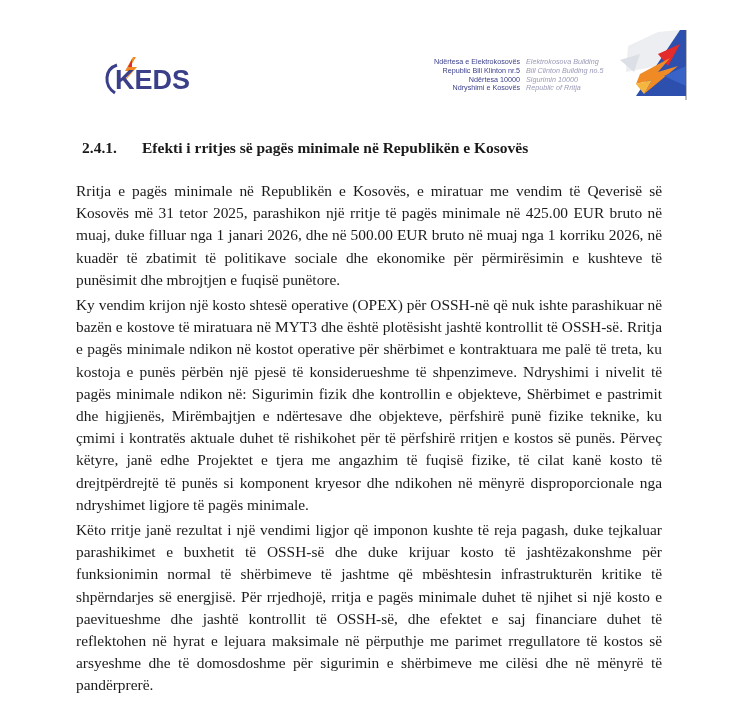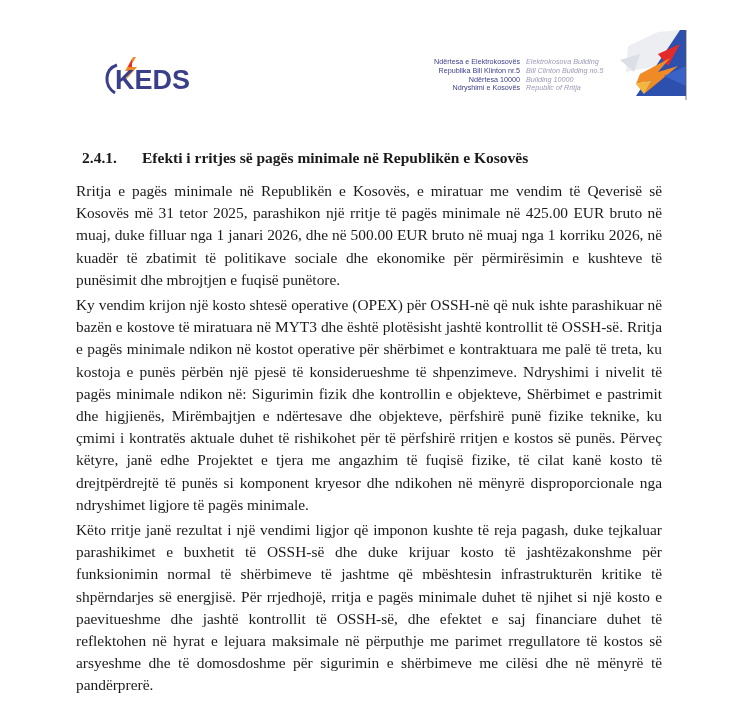--- a/index.html
+++ b/index.html
@@ -5,21 +5,21 @@
   html, body { margin:0; padding:0; background:#ffffff; }
   body { width:729px; height:706px; position:relative; overflow:hidden; font-family:"Liberation Serif", serif; color:#1a1a1a; }
   .header { position:absolute; left:0; top:0; width:729px; height:130px; }
   .logo { position:absolute; left:103px; top:55px; width:120px; height:45px;text-align:right; }
   .logo svg { width:120px; height:45px; display:block; }
   .addr-left { position:absolute; left:414px; top:58px; width:106px; text-align:right; font-family:Liberation Sans, sans-serif; font-size:7.2px; line-height:8.8px; color:#3b3f8a; }
   .addr-right { position:absolute; left:526px; top:58px; width:100px; text-align:left; font-family:"Liberation Sans", sans-serif; font-style:italic; font-size:7.2px; line-height:8.8px; color:#9a9ab8; }
   .addr-line { display:block; white-space:nowrap; }
   .corner-art { position:absolute; left:618px; top:26px; width:70px; height:76px; }
   .corner-art svg { width:70px; height:76px; display:block; }
-  .heading { position:absolute; left:82px; top:149px; font-weight:bold; font-size:15.5px; white-space:nowrap; }
+  .heading { position:absolute; left:82px; top:139px; font-weight:bold; font-size:15.5px; white-space:nowrap; }
   .heading .num { display:inline-block; width:60px; }
   .para { position:absolute; left:76px; width:586px; font-size:15.4px; line-height:22.2px; text-align:justify; margin:0; }
   .p1 { top:180px; }
   .p2 { top:294px; }
   .p3 { top:519px; }
 </style>
 </head>
 <body>
 
 <div class="header">
@@ -27,28 +27,28 @@
     <svg viewBox="0 0 120 45">
       <path d="M14 10 C2 14 0 30 12 38" stroke="#3b3f8a" stroke-width="3" fill="none"></path>
       <path d="M30 2 L22 16 L28 16 L20 28 L34 12 L27 12 L33 2 Z" fill="#f08a24"></path>
       <path d="M29 4 L25 12 L29 12 Z" fill="#e32b2b"></path>
       <text x="12" y="34" font-family="Liberation Sans, sans-serif" font-weight="bold" font-size="27" fill="#3b3f8a">KEDS</text>
     </svg>
   </div>
 
   <div class="addr-left">
     <span class="addr-line">Ndërtesa e Elektrokosovës</span>
-    <span class="addr-line">Republika Bill Klinton nr.5</span>
+    <span class="addr-line">Republic Bill Klinton nr.5</span>
     <span class="addr-line">Ndërtesa 10000</span>
     <span class="addr-line">Ndryshimi e Kosovës</span>
   </div>
   <div class="addr-right">
     <span class="addr-line">Elektrokosova Building</span>
     <span class="addr-line">Bill Clinton Building no.5</span>
-    <span class="addr-line">Building 10000</span>
+    <span class="addr-line">Sigurimin 10000</span>
     <span class="addr-line">Republic of Rritja</span>
   </div>
 
   <div class="corner-art">
     <svg viewBox="0 0 70 76">
       <polygon points="10,20 40,6 62,4 40,40 8,46" fill="#eceef2"></polygon>
       <polygon points="2,34 22,28 16,46" fill="#dcdfe5"></polygon>
       <polygon points="62,4 68,4 68,70 18,70" fill="#2d4fae"></polygon>
       <polygon points="40,28 62,18 50,40" fill="#e32b2b"></polygon>
       <polygon points="22,48 52,32 40,46 60,40 26,68 34,54 18,58" fill="#f08a24"></polygon>

